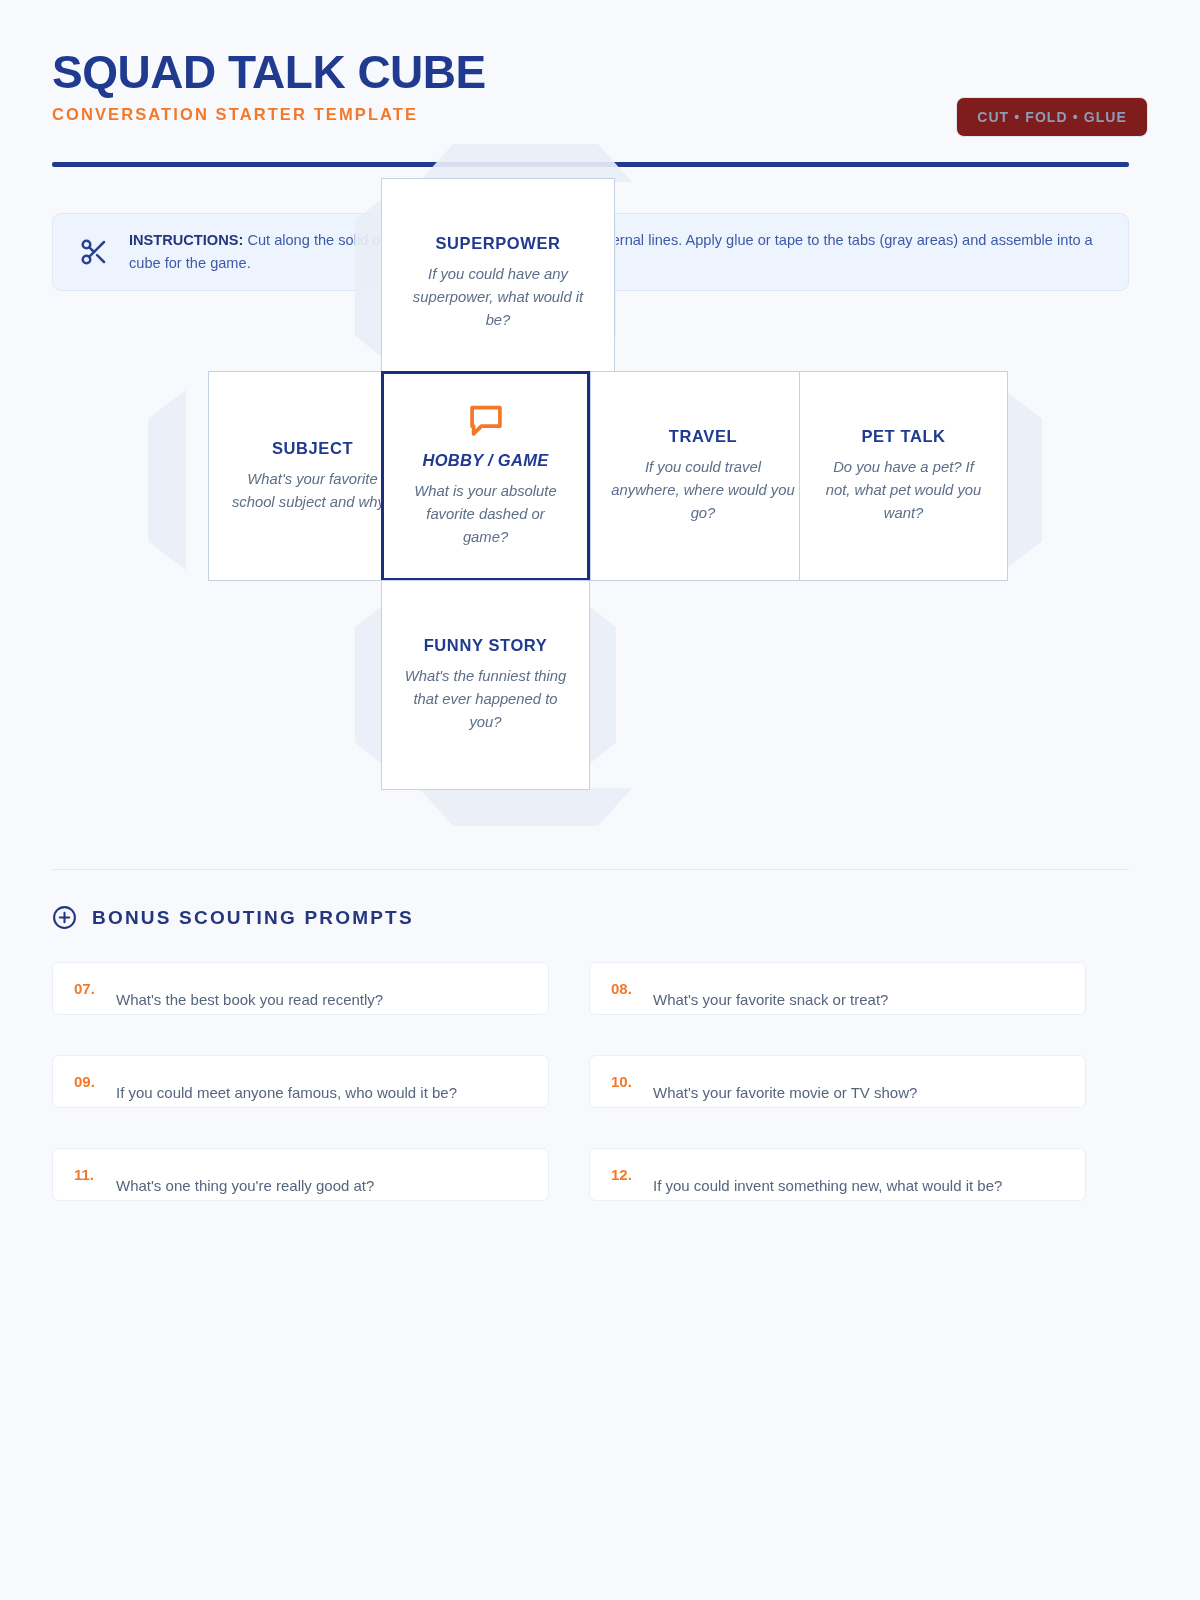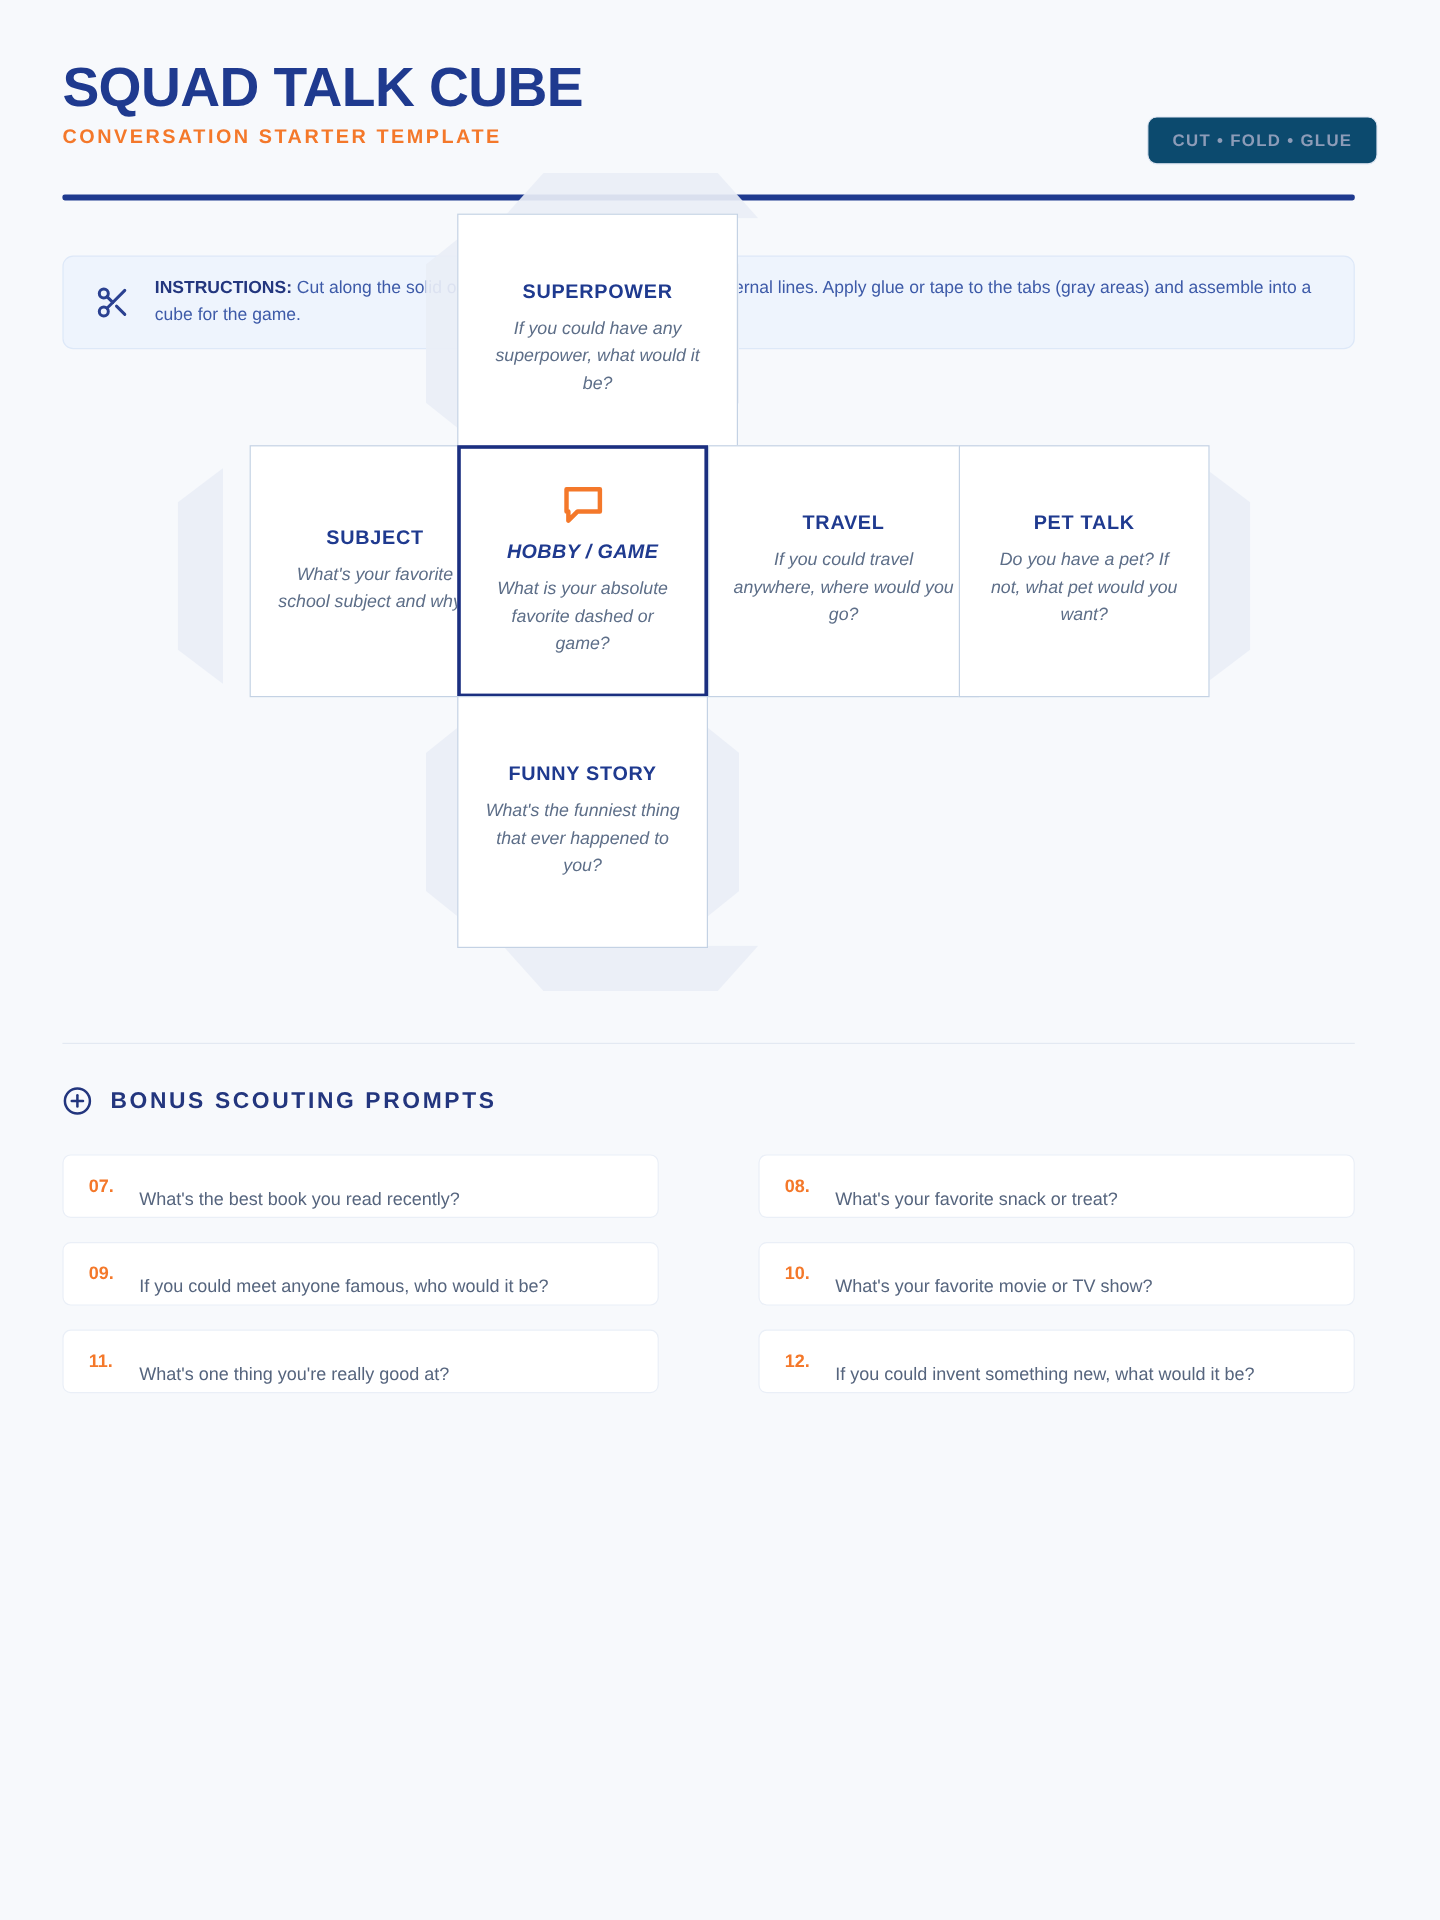--- a/index.html
+++ b/index.html
@@ -41,21 +41,21 @@
     letter-spacing: 2.1px;
     color: #f4782a;
   }
   .badge {
     position: absolute;
     right: 0;
     top: 49px;
     padding: 11px 20px;
     border: 1.5px solid #dfe6f2;
     border-radius: 8px;
-    background: #0c4a6e;
+    background: #7f1d1d;
     font-size: 14px;
     font-weight: 700;
     letter-spacing: 1.1px;
     color: #8d9cb8;
     white-space: nowrap;
   }
 
   .rule {
     position: absolute;
     left: 52px;
@@ -222,20 +222,21 @@
 
   .prompts {
     position: absolute;
     left: 52px;
     top: 962px;
     width: 1077px;
     display: grid;
     grid-template-columns: 497px 497px;
     column-gap: 83px;
     row-gap: 20px;
+    gap: 40px;
   }
   .prompt {
     height: 53px;
     background: #ffffff;
     border: 1px solid #eaeff7;
     border-radius: 7px;
     display: flex;
     align-items: center;
     padding: 0 21px;
   }

